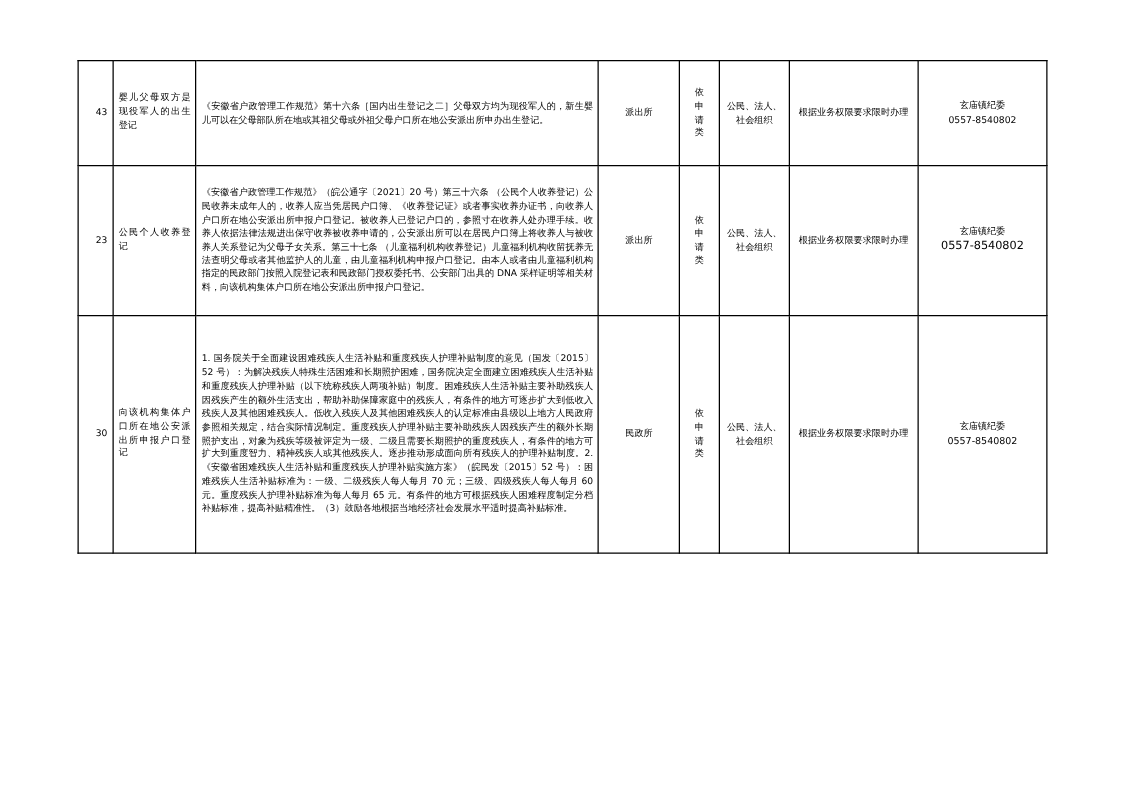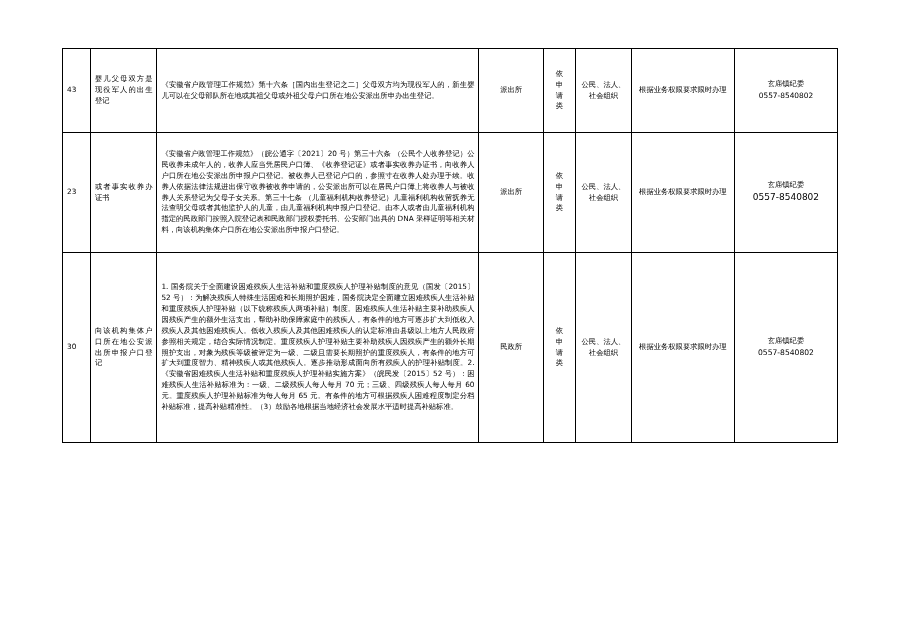--- a/index.html
+++ b/index.html
@@ -43,21 +43,21 @@
   col.c-no      { width: 26px; }
   col.c-item    { width: 62px; }
   col.c-basis   { width: 300px; }
   col.c-dept    { width: 60px; }
   col.c-type    { width: 30px; }
   col.c-obj     { width: 52px; }
   col.c-limit   { width: 96px; }
   col.c-contact { width: 96px; }
 
   td.no {
-    text-align: left;
+    text-align: right;
     font-size: 8px;
   }
   td.item {
     text-align: justify;
     text-align-last: left;
     font-size: 7.6px;
     line-height: 1.55;
     padding: 3px 5px;
     font-family: Liberation Mono, monospace;
   }
@@ -122,21 +122,21 @@
         <td class="obj">公民、法人、社会组织</td>
         <td class="limit">根据业务权限要求限时办理</td>
         <td class="contact">
           <div>玄庙镇纪委</div>
           <div class="phone-1">0557-8540802</div>
         </td>
       </tr>
 
       <tr style="height:120px;">
         <td class="no">23</td>
-        <td class="item">或者事实收养办证书</td>
+        <td class="item">公民个人收养登记</td>
         <td class="basis">《安徽省户政管理工作规范》（皖公通字〔2021〕20 号）第三十六条 （公民个人收养登记）公民收养未成年人的，收养人应当凭居民户口簿、《收养登记证》或者事实收养办证书，向收养人户口所在地公安派出所申报户口登记。被收养人已登记户口的，参照寸在收养人处办理手续。收养人依据法律法规进出保守收养被收养申请的，公安派出所可以在居民户口簿上将收养人与被收养人关系登记为父母子女关系。第三十七条 （儿童福利机构收养登记）儿童福利机构收留抚养无法查明父母或者其他监护人的儿童，由儿童福利机构申报户口登记。由本人或者由儿童福利机构指定的民政部门按照入院登记表和民政部门授权委托书、公安部门出具的 DNA 采样证明等相关材料，向该机构集体户口所在地公安派出所申报户口登记。</td>
         <td class="dept">派出所</td>
         <td class="type">
           <span class="type-stack">依</span>
           <span class="type-stack">申</span>
           <span class="type-stack">请</span>
           <span class="type-stack">类</span>
         </td>
         <td class="obj">公民、法人、社会组织</td>
         <td class="limit">根据业务权限要求限时办理</td>

